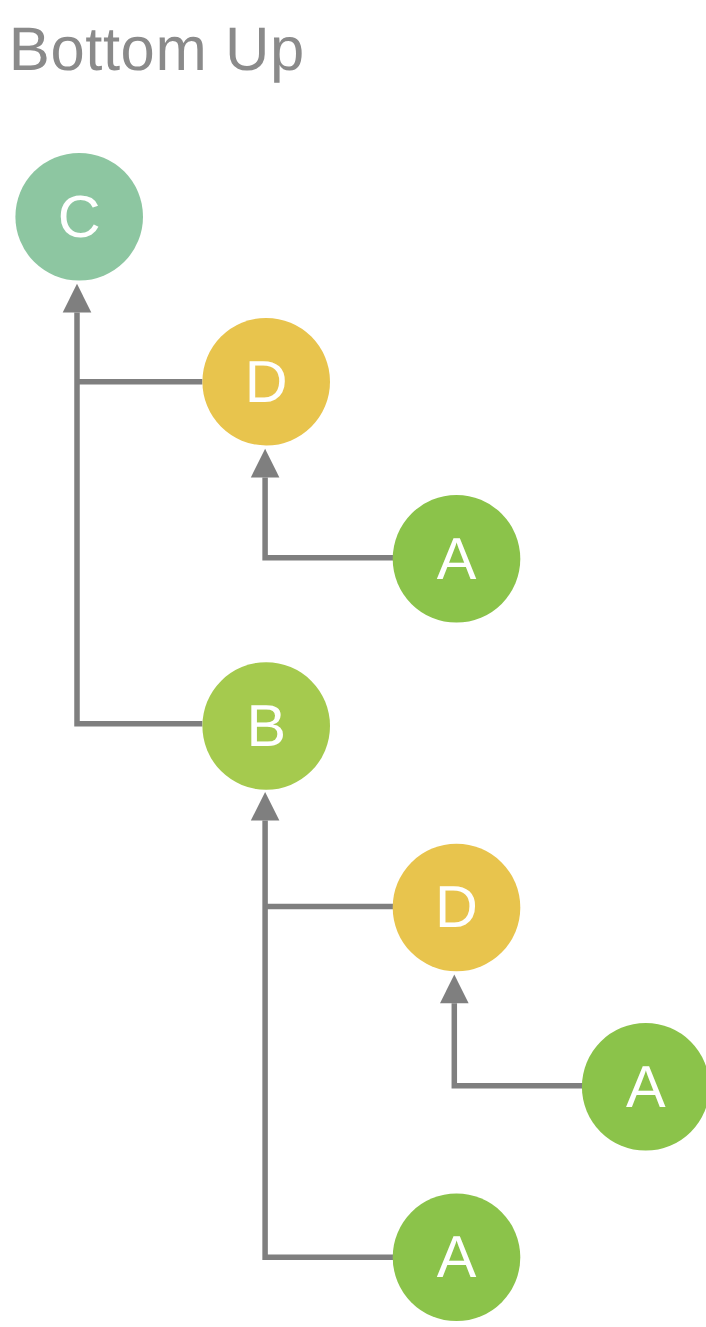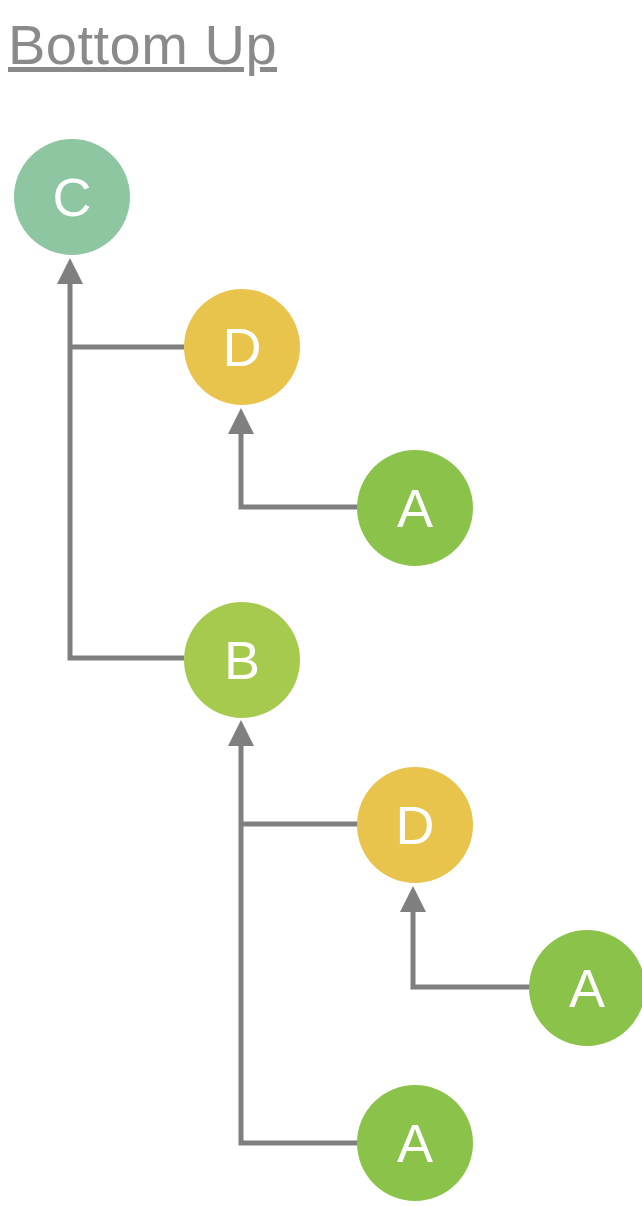--- a/index.html
+++ b/index.html
@@ -12,21 +12,20 @@
     overflow: hidden;
   }
   .title {
     position: absolute;
     left: 8px;
     top: 12px;
     font-size: 56px;
     font-weight: 300;
     letter-spacing: 0.5px;
     white-space: nowrap;
-    text-decoration: underline;
   }
   .edges-svg {
     position: absolute;
     left: 0; top: 0;
     width: 642px; height: 1206px;
   }
   .edges-svg path { fill: none; stroke-width: 5; }
   .node {
     position: absolute;
     width: 116px;

